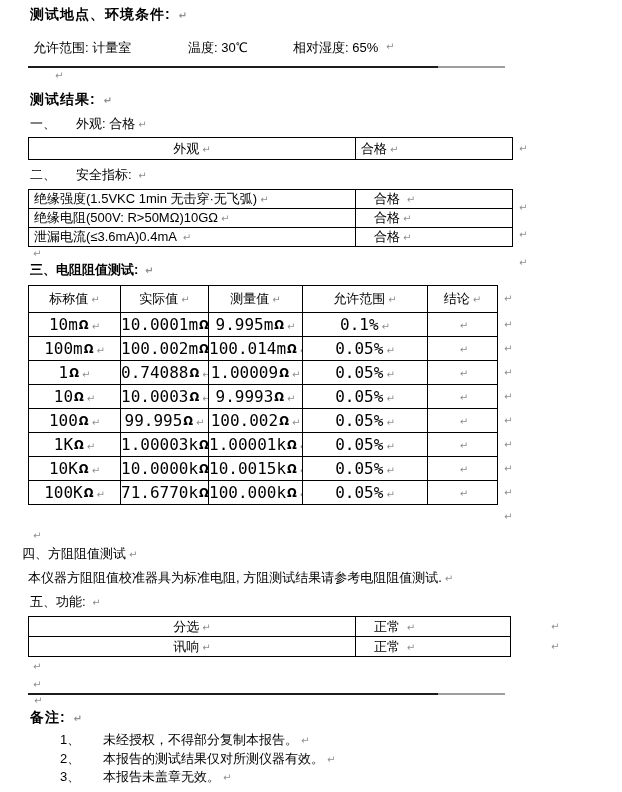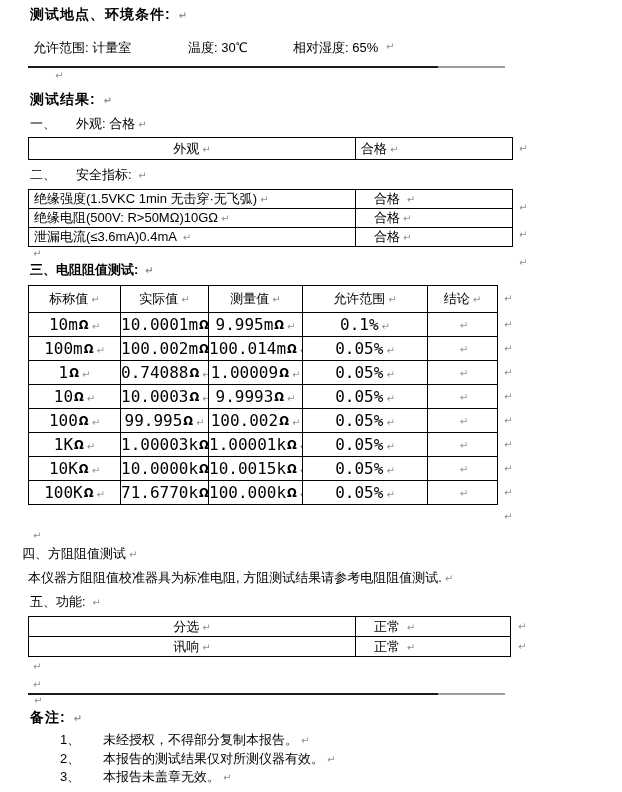--- a/index.html
+++ b/index.html
@@ -15,21 +15,21 @@
   .rule { height:2px; background:linear-gradient(to right,#1c1c1c 0%,#1c1c1c 86%,#9e9e9e 86%,#9e9e9e 100%); }
   table { border-collapse:collapse; table-layout:fixed; }
   td { border:1px solid #000; padding:0; vertical-align:middle; overflow:hidden; white-space:nowrap; }
   .c { text-align:center; }
   .pad4  { padding-left:5px; text-align:left; }
   .pad17 { padding-left:18px; text-align:left; }
   .mono { font-family:"DejaVu Sans Mono", monospace; font-size:16px; }
   .ohm { font-weight:bold; font-size:11.5px; position:relative; top:-1px; margin-left:1px; font-family:"DejaVu Sans", sans-serif; }
   .pmcol { position:absolute; display:flex; flex-direction:column; }
   .pmrow { display:flex; align-items:center; }
-  .rh21 { height:22px; } .rh186 { height:18.6px;margin-top:9px; } .rh24 { height:24px; } .rh27 { height:27px; } .rh20 { height:20px; }
+  .rh21 { height:22px; } .rh186 { height:18.6px;margin-top:9px; } .rh24 { height:24px; } .rh27 { height:27px; } .rh20 { height:20px;padding-left:33px; }
 </style>
 </head>
 <body>
 
 <div class="page">
 
   <div class="abs h" style="left:30px; top:6px;">
     <span>测试地点、环境条件: </span><span class="pm">↵</span>
   </div>
 

